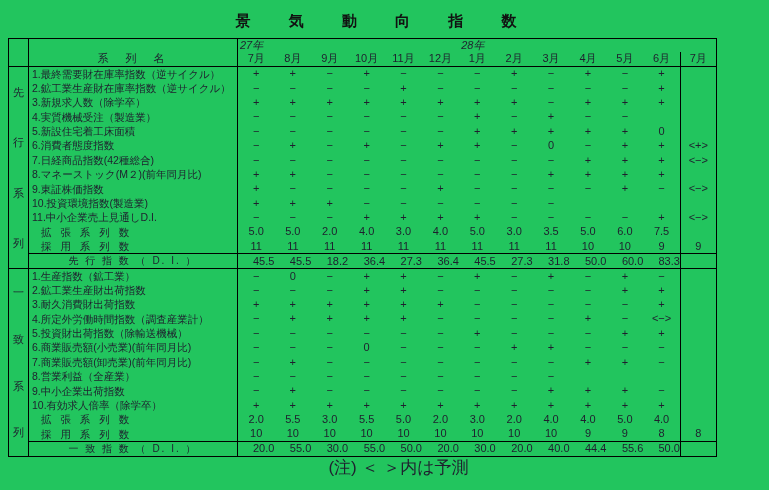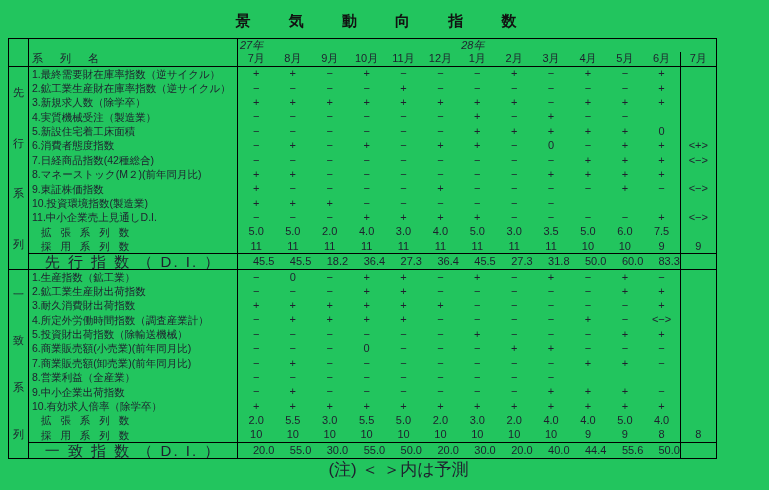--- a/index.html
+++ b/index.html
@@ -25,28 +25,28 @@
   .side-ch { position:absolute; left:0; width:100%; text-align:center;
              transform:translateY(-50%); font-size:11px; }
   .name { border-right:1px solid #000; padding-left:3px; white-space:nowrap;
           overflow:hidden; font-size:10.5px; text-align:left; }
   .name.indent { padding-left:12px; letter-spacing:3px; }
   .mon, .val { text-align:center; }
   .last-mon { border-right:1px solid #000; }
   .fc { text-align:center; }
   thead .hdr { border-bottom:1px solid #000; }
   tr.r-month td { border-bottom:1px solid #000; }
-  .series-hd { vertical-align:bottom; text-align:left; letter-spacing:7px;
+  .series-hd { vertical-align:bottom; text-align:center; letter-spacing:7px;
                padding-bottom:2px; font-size:11px; }
   .fc-hd { vertical-align:bottom; padding-bottom:2px; }
   .year-cell { position:relative;font-style:italic; }
   .y27 { position:absolute; left:2px; top:1px; }
   .y28 { position:absolute; left:50%; margin-left:2px; top:1px; }
   tr.index-row td { border-top:1px solid #000; border-bottom:1px solid #000;text-align:right; }
-  tr.index-row .name { text-align:center; padding-left:0; font-size:15px; letter-spacing:2px; }
+  tr.index-row .name { text-align:center; padding-left:0; font-size:10px; letter-spacing:2px; }
   .notes { margin:4px 0 0 28px; font-size:17px; line-height:14px; color:#1f1f2e;text-align:center; }
 </style>
 </head>
 <body>
 
 <div class="page">
   <div class="title">景 気 動 向 指 数</div>
 
   <table class="ind">
     <colgroup>

